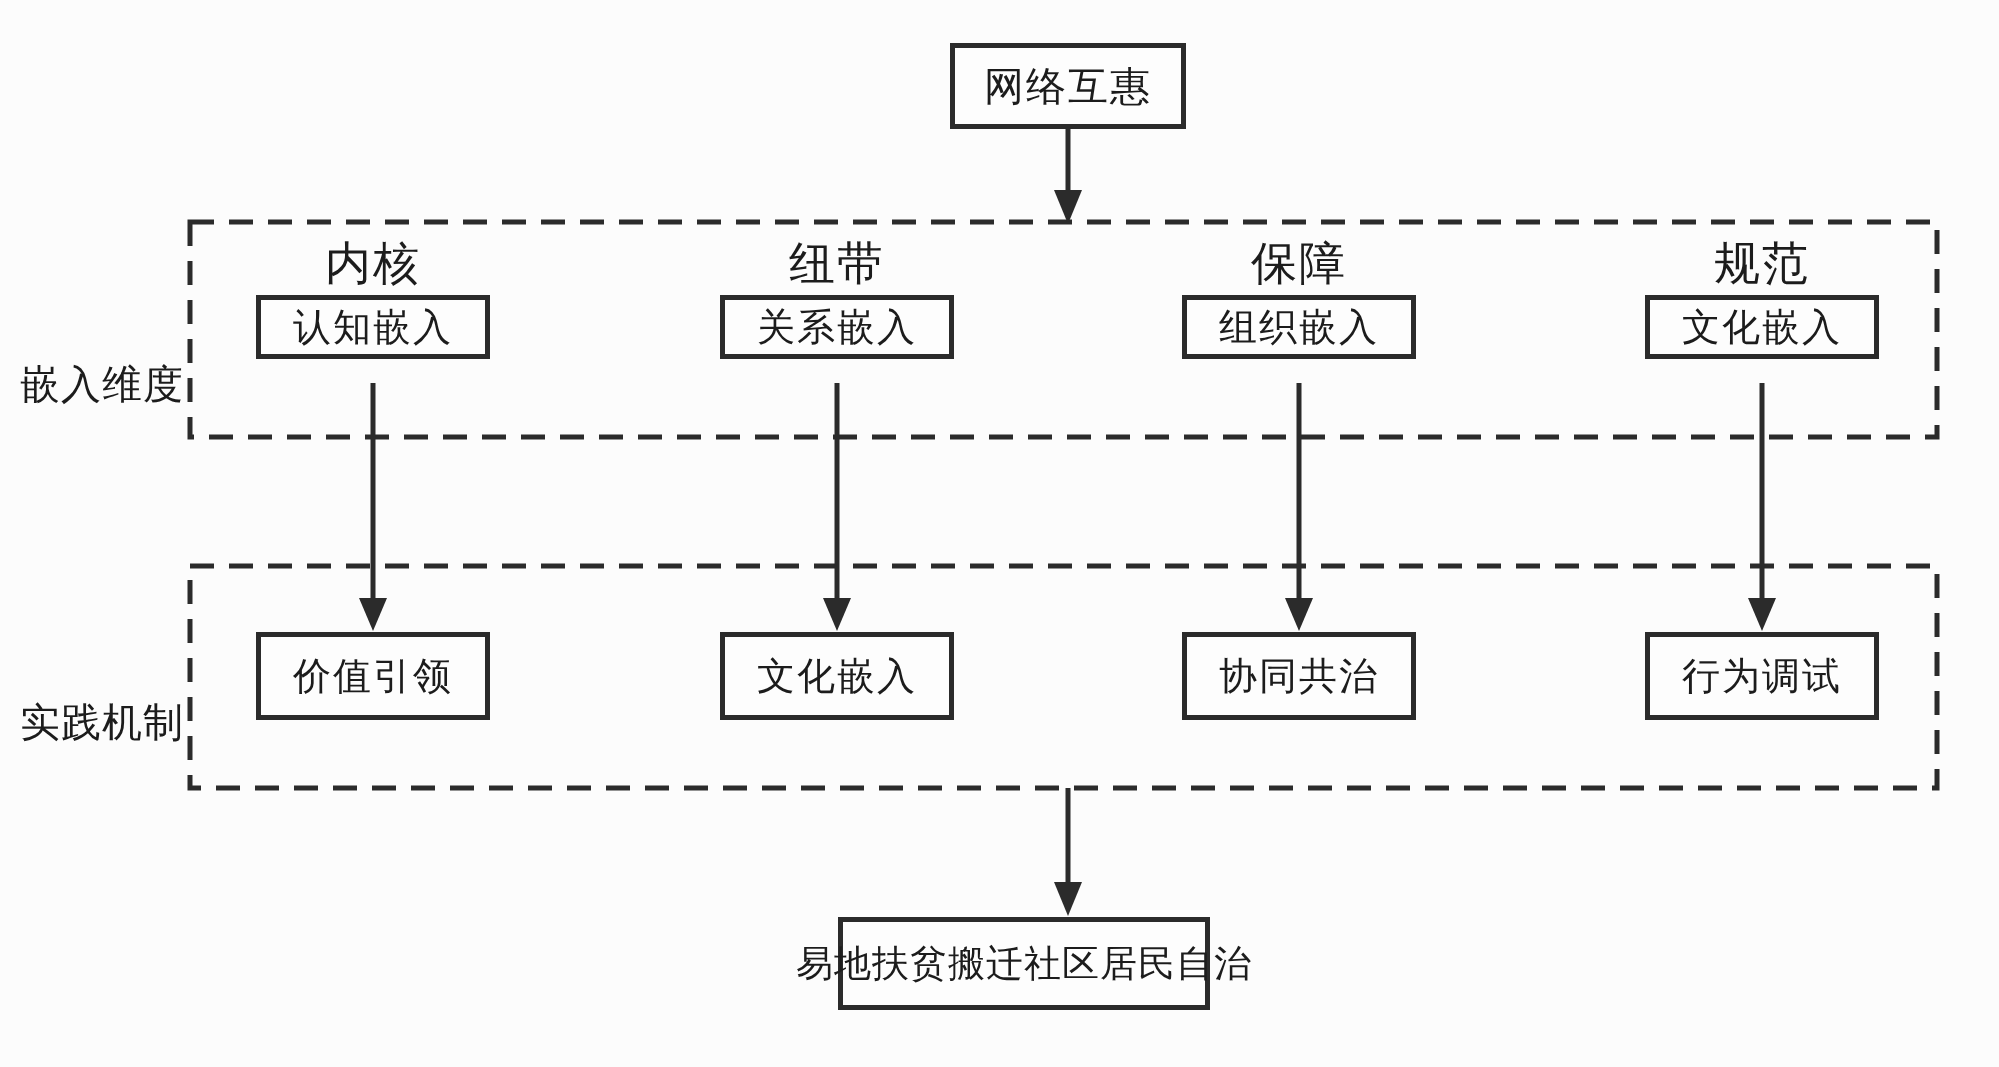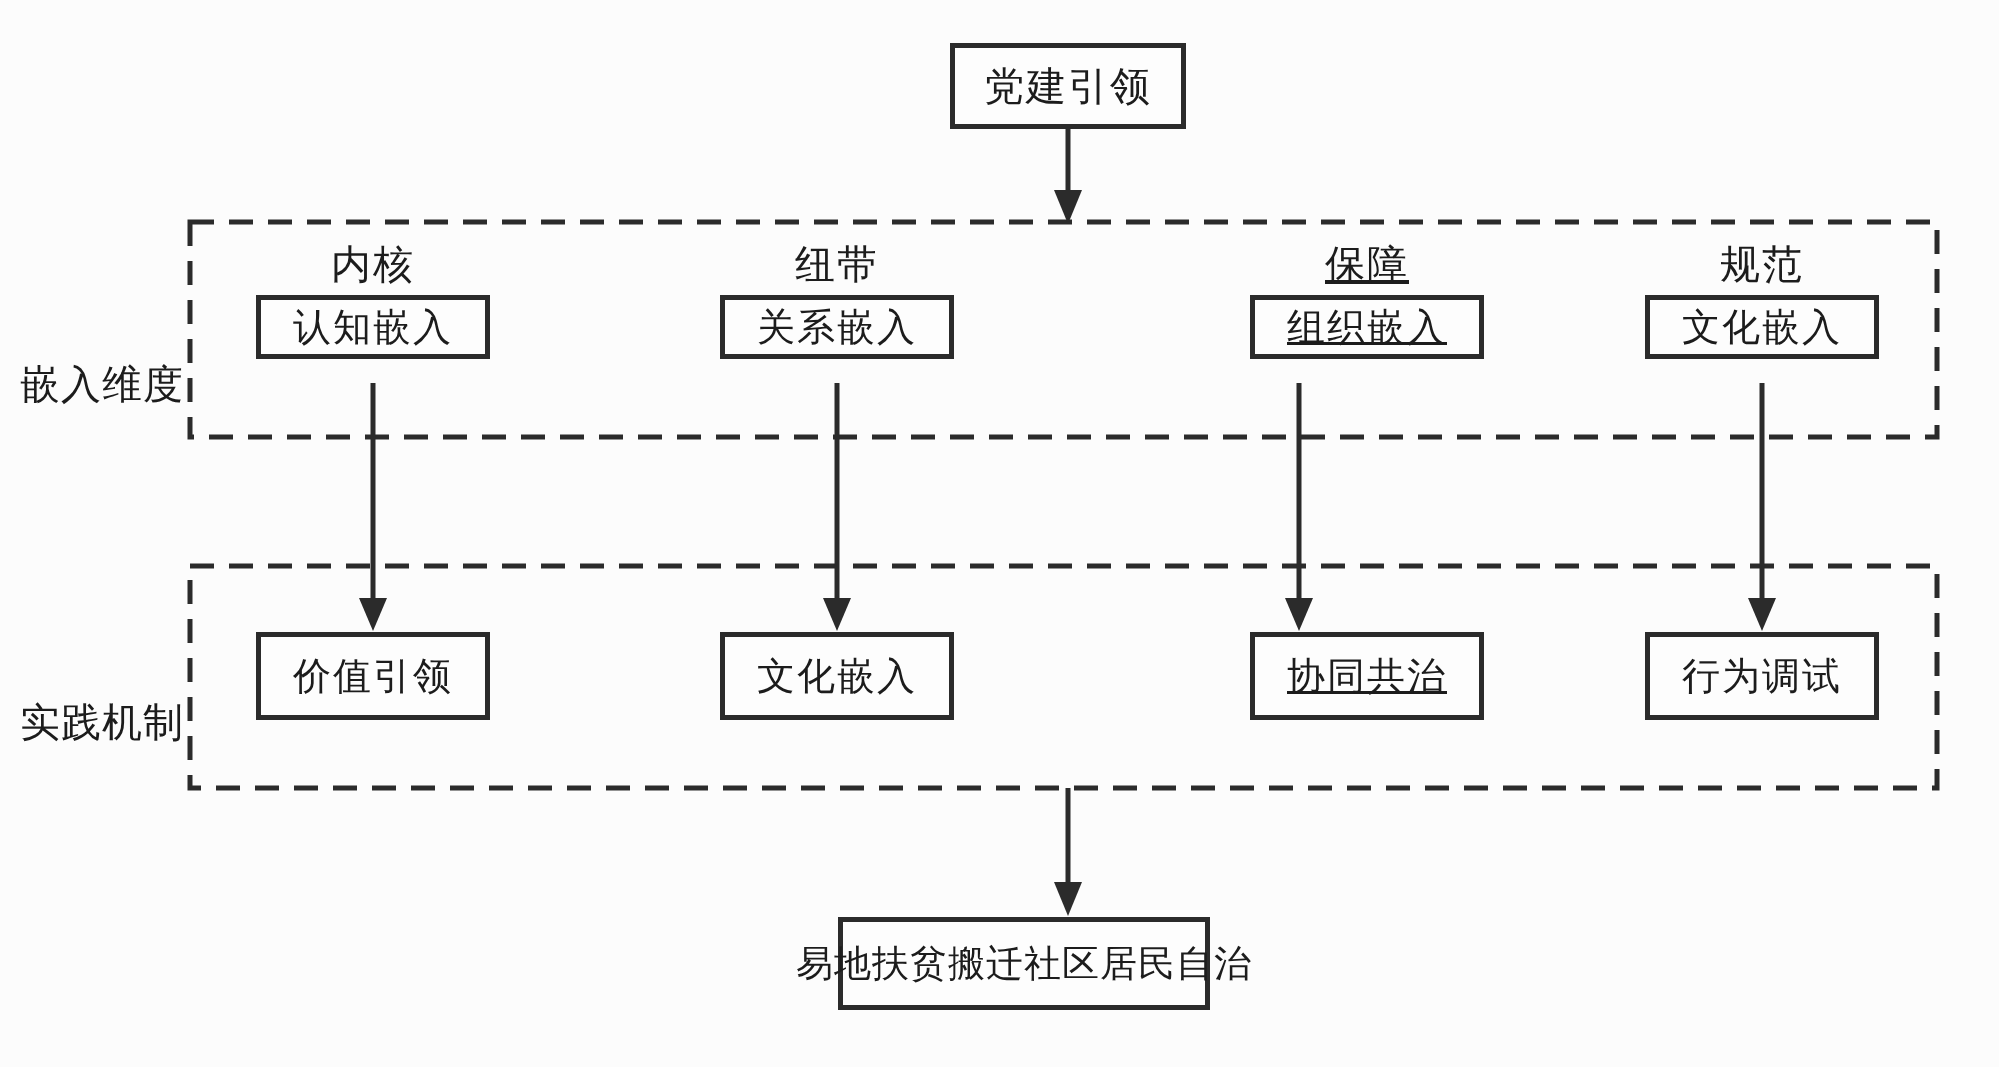--- a/index.html
+++ b/index.html
@@ -23,31 +23,31 @@
     box-sizing:border-box;
     border:5px solid var(--line-color);
     background:var(--box-fill);
     display:flex;align-items:center;justify-content:center;
     font-size:40px;letter-spacing:2px;white-space:nowrap;
   }
   .node.small{font-size:38px;}
   .col-header{
     position:absolute;width:234px;height:48px;
     display:flex;align-items:center;justify-content:center;
-    font-size:40px;letter-spacing:2px;white-space:nowrap;
+    font-size:46px;letter-spacing:2px;white-space:nowrap;
   }
   .group-label{
     position:absolute;width:172px;height:48px;
     display:flex;align-items:center;justify-content:center;
     font-size:40px;letter-spacing:1px;white-space:nowrap;margin-top:43px;
   }
   
   .pos-top{left:950px;top:43px;width:236px;height:86px;}
   
-  .colx-0{left:256px;}  .colx-1{left:720px;}  .colx-2{left:1250px;text-decoration:underline;} .colx-3{left:1645px;}
+  .colx-0{left:256px;}  .colx-1{left:720px;}  .colx-2{left:1182px;} .colx-3{left:1645px;}
   .row-header{top:240px;}
   .row-dim{top:295px;width:234px;height:64px;}
   .row-mech{top:632px;width:234px;height:88px;}
   .pos-label-dim{left:16px;top:317px;}
   .pos-label-mech{left:16px;top:655px;}
   .pos-bottom{left:838px;top:917px;width:372px;height:93px;font-size:37px;letter-spacing:1px;font-family:Liberation Serif, serif;}
 </style>
 </head>
 <body>
 
@@ -80,21 +80,21 @@
       <line x1="1762" y1="383" x2="1762" y2="600" stroke="currentColor" stroke-width="5"></line>
       <polygon points="1748,598 1776,598 1762,631" fill="currentColor"></polygon>
     </g>
 
     <g>
       <line x1="1068" y1="788" x2="1068" y2="884" stroke="currentColor" stroke-width="5"></line>
       <polygon points="1054,882 1082,882 1068,916" fill="currentColor"></polygon>
     </g>
   </svg>
 
-  <div class="node pos-top">党建引领</div>
+  <div class="node pos-top">网络互惠</div>
 
   <div class="group-label pos-label-dim">嵌入维度</div>
   <div class="group-label pos-label-mech">实践机制</div>
 
   <div class="col-header colx-0 row-header">内核</div>
   <div class="col-header colx-1 row-header">纽带</div>
   <div class="col-header colx-2 row-header">保障</div>
   <div class="col-header colx-3 row-header">规范</div>
 
   <div class="node small colx-0 row-dim">认知嵌入</div>

